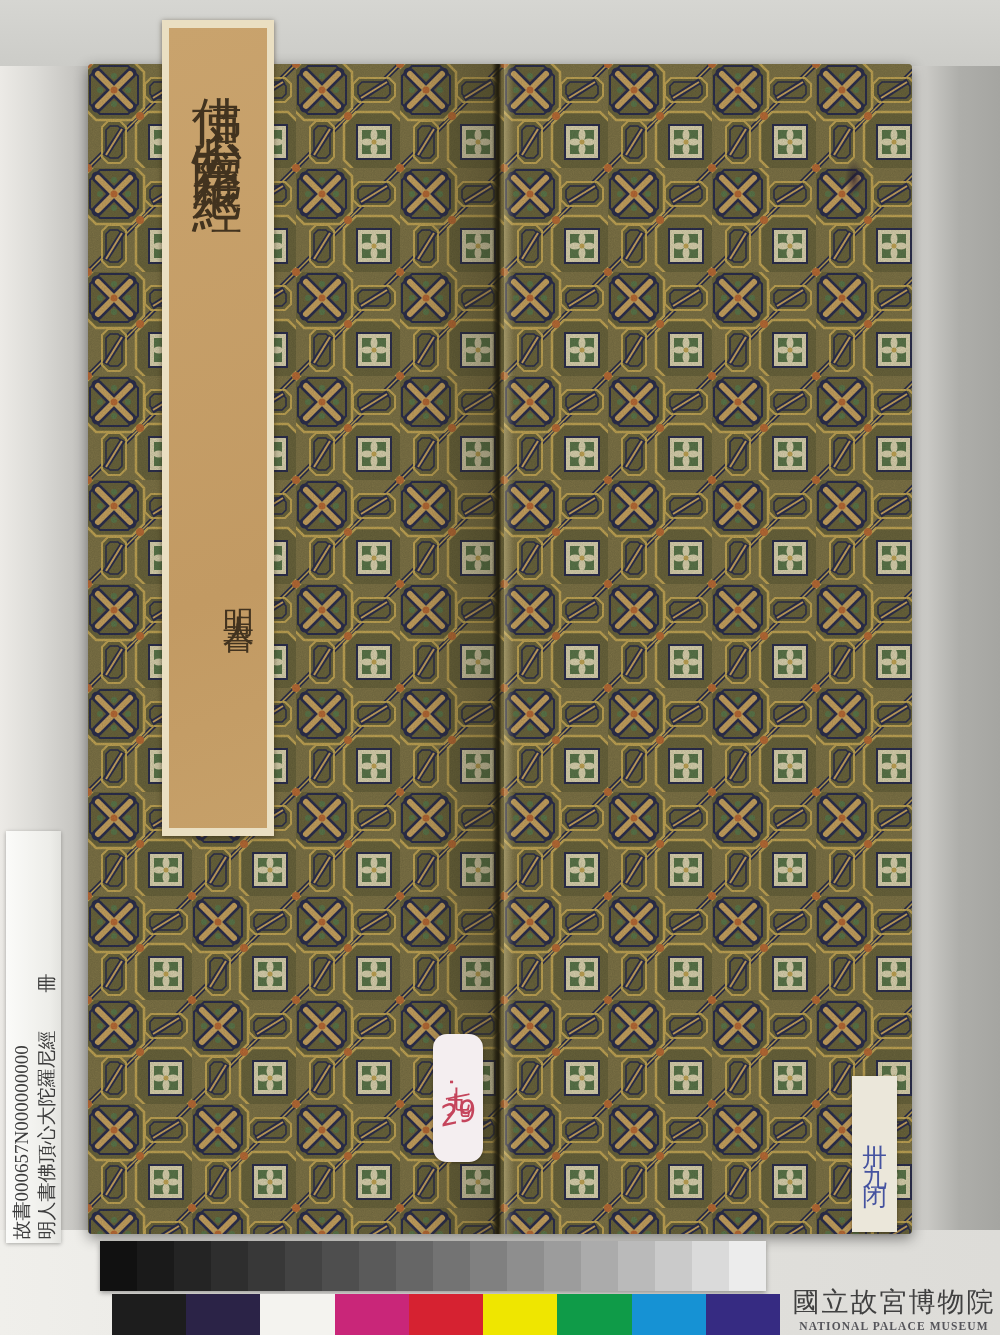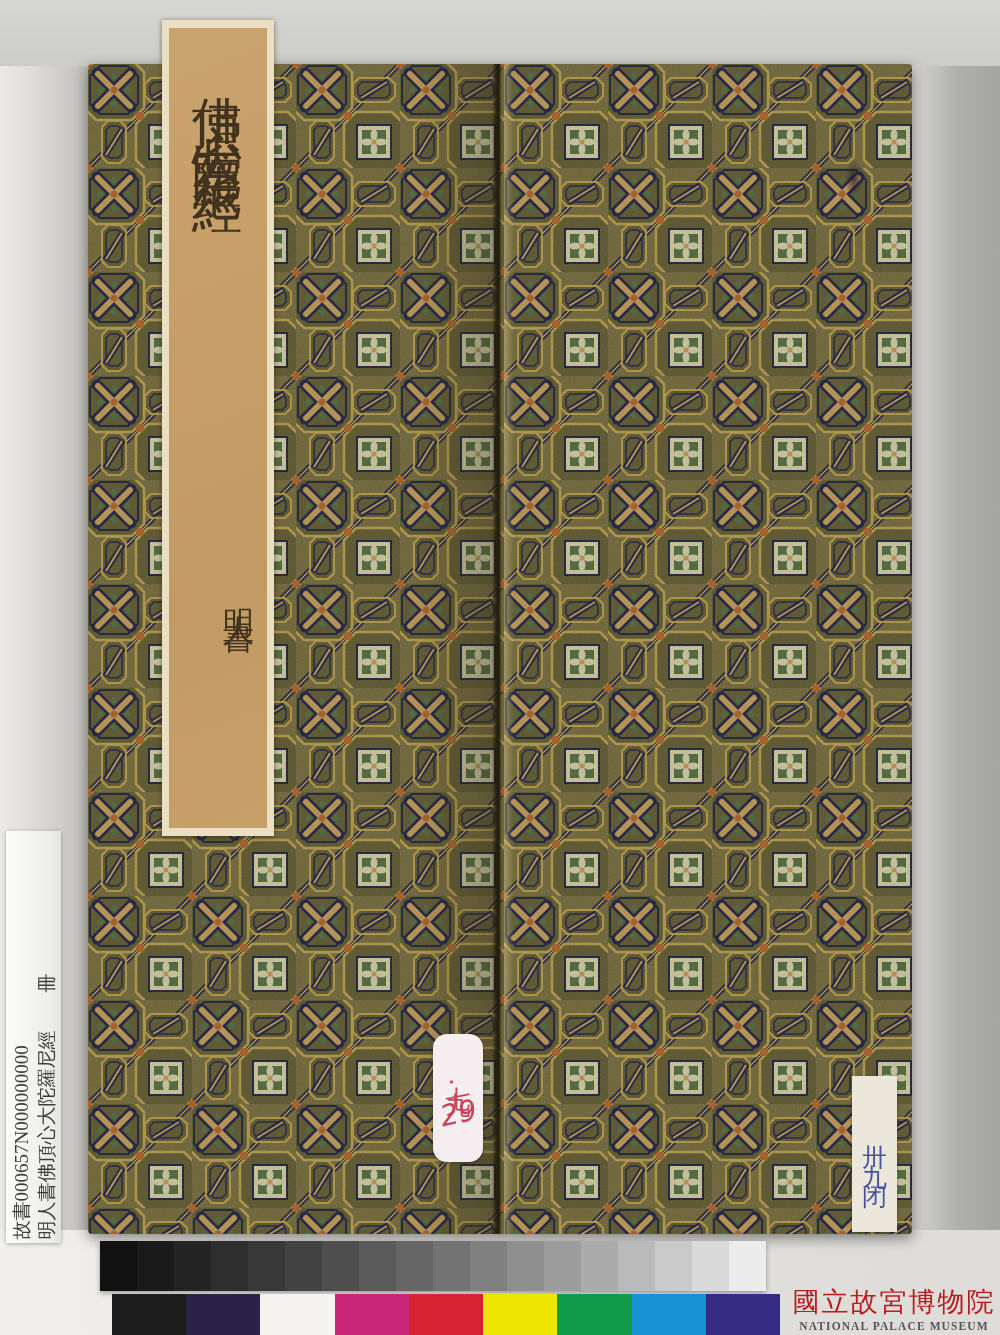--- a/index.html
+++ b/index.html
@@ -65,21 +65,21 @@
               color:var(--blue-ink,#4553a0); }
   .blue-tag .cjk { writing-mode:vertical-rl; font-size:25px; letter-spacing:20px; }
   
   .grayscale-strip { position:absolute; left:100px; top:1241px; width:666px; height:50px;
                      display:flex; box-shadow:0 2px 5px rgba(0,0,0,.35); }
   .gs-step { flex:1 1 auto; }
   .patch-row { position:absolute; left:112px; top:1294px; width:668px; height:62px; display:flex; }
   .patch { flex:1 1 auto; }
   
   .museum { position:absolute; left:788px; top:1284px; width:212px; text-align:center; }
-  .museum-cn { font-size:27px; letter-spacing:2px; color:#b91c1c; }
+  .museum-cn { font-size:27px; letter-spacing:2px; color:#404040; }
   .museum-en { font-size:11.5px; font-weight:bold; letter-spacing:1.1px; color:#55555a; margin-top:0;font-family:Liberation Serif, serif; }
 </style>
 </head>
 <body>
 
 <div class="scene">
   <div class="bg-left"></div>
   <div class="bg-right"></div>
   <div class="bg-top"></div>
   <div class="bg-bottom"></div>

